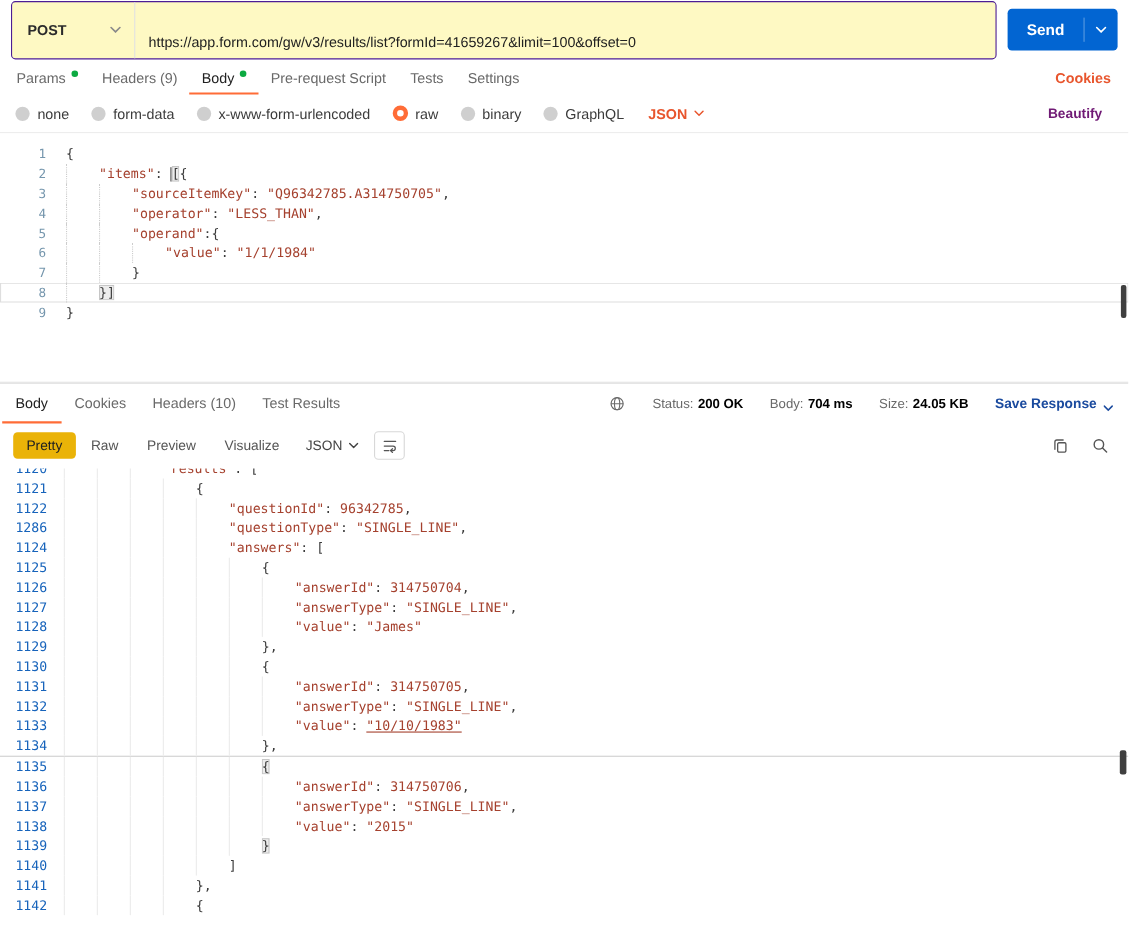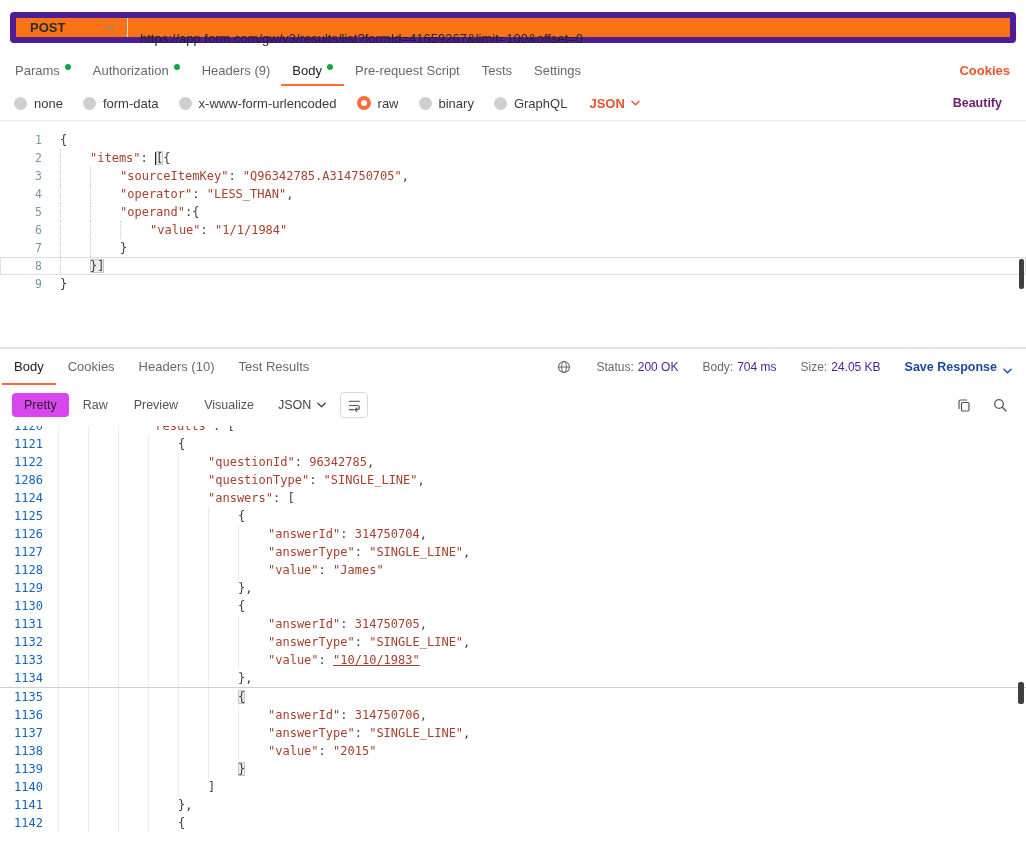--- a/index.html
+++ b/index.html
@@ -1,22 +1,22 @@
 <!DOCTYPE html>
 <html><head>
 <meta charset="utf-8">
 <style>
   html,body{margin:0;padding:0;background:#fff;}
   .app{width:1026px;height:842px;position:relative;overflow:hidden;background:#fff;
        font-family:"Liberation Sans",sans-serif;color:#212121;}
 
   
   .url-bar{display:flex;align-items:center;padding:8px 10px;gap:10px;height:38px;}
-  .method-url{flex:1;display:flex;align-items:center;height:31px;background:#f97316;
-              border:6px solid #4c1d95;border-radius:4px;box-sizing:border-box;}
+  .method-url{flex:1;display:flex;align-items:center;height:53px;background:#fef9c3;
+              border:1px solid #4c1d95;border-radius:4px;box-sizing:border-box;}
   .method{width:112px;height:100%;display:flex;align-items:center;justify-content:space-between;
           padding:0 12px 0 14px;box-sizing:border-box;border-right:1px solid #e2e2e2;
           font-weight:700;font-size:13px;cursor:pointer;color:#2b2b2b;}
   .method svg{color:#8a8a8a;}
   .url-input{flex:1;border:0;background:transparent;outline:none;font-size:13px;color:#212121;
              padding:0 12px;font-family:"Liberation Sans",sans-serif;margin-top:23px;}
   .send-btn{width:100px;height:38px;background:#0265D2;border-radius:4px;display:flex;
             align-items:center;color:#fff;cursor:pointer;flex:0 0 auto;}
   .send-label{flex:1;text-align:center;font-weight:700;font-size:14px;}
   .send-divider{width:1px;height:22px;background:rgba(255,255,255,.35);}
@@ -65,27 +65,27 @@
   .thumb{position:absolute;right:2px;width:5px;border-radius:2px;background:#3f3f3f;z-index:5;}
   .thumb.req-thumb{top:138px;height:30px;}
   .thumb.resp-thumb{top:256px;height:22px;width:6px;}
 
   
   .resp-header{display:flex;align-items:center;height:36px;border-top:1px solid #e3e3e3;padding:0 2px;box-sizing:border-box;}
   .rtab{padding:0 12px;height:36px;display:flex;align-items:center;font-size:13px;color:#696969;cursor:pointer;}
   .rtab.active{color:#212121;box-shadow:inset 0 -2px 0 #FF6C37;}
   .resp-meta{margin-left:auto;display:flex;align-items:center;gap:24px;font-size:12px;color:#696969;padding-right:12px;}
   .meta-group{display:flex;align-items:center;gap:4px;white-space:nowrap;}
-  .green{color:#4c1d95;font-weight:400;}
+  .green{color:#000000;font-weight:700;}
   .save-response{display:flex;align-items:flex-end;gap:6px;color:#1A4A9E;font-weight:700;font-size:12.5px;cursor:pointer;}
 
   
   .resp-toolbar{display:flex;align-items:center;height:42px;padding:0 12px;gap:2px;}
   .view-btn{padding:5px 12px;font-size:12.5px;color:#555;border-radius:4px;cursor:pointer;}
-  .view-btn.active{background:#d946ef;color:#212121;}
+  .view-btn.active{background:#eab308;color:#212121;}
   .format2{display:flex;align-items:center;gap:6px;font-size:12.5px;color:#444;margin-left:10px;cursor:pointer;}
   .wrap-btn{width:26px;height:24px;border:1px solid #d8d8d8;border-radius:4px;display:flex;
             align-items:center;justify-content:center;margin-left:12px;color:#555;cursor:pointer;}
   .tool-icons{margin-left:auto;display:flex;align-items:center;gap:20px;color:#555;padding-right:6px;}
   .tool-icons > span{cursor:pointer;display:flex;}
 </style>
 </head>
 <body>
 
 <div class="app">
@@ -93,30 +93,35 @@
   <div class="url-bar">
     <div class="method-url">
       <div class="method">
         <span>POST</span>
         <svg width="10" height="6" viewBox="0 0 10 6">
             <path d="M1 1l4 4 4-4" fill="none" stroke="currentColor" stroke-width="1.5" stroke-linecap="round"></path>
           </svg>
       </div>
       <input class="url-input" type="text" readonly="" value="https://app.form.com/gw/v3/results/list?formId=41659267&amp;limit=100&amp;offset=0" style="">
     </div>
+    <div class="send-btn">
+      <span class="send-label">Send</span>
+      <span class="send-divider"></span>
+      <span class="send-chev">
+        <svg width="10" height="6" viewBox="0 0 10 6">
+            <path d="M1 1l4 4 4-4" fill="none" stroke="currentColor" stroke-width="1.5" stroke-linecap="round"></path>
+          </svg>
+      </span>
+    </div>
   </div>
 
   <div class="req-tabs">
     <div id="req-tabs-list" style="display:flex;align-items:center;height:100%">
         <div class="tab">
           <span>Params</span>
-          <span class="dot"></span>
-        </div>
-        <div class="tab">
-          <span>Authorization</span>
           <span class="dot"></span>
         </div>
         <div class="tab">
           <span>Headers (9)</span>
         </div>
         <div class="tab active">
           <span>Body</span>
           <span class="dot"></span>
         </div>
         <div class="tab">

